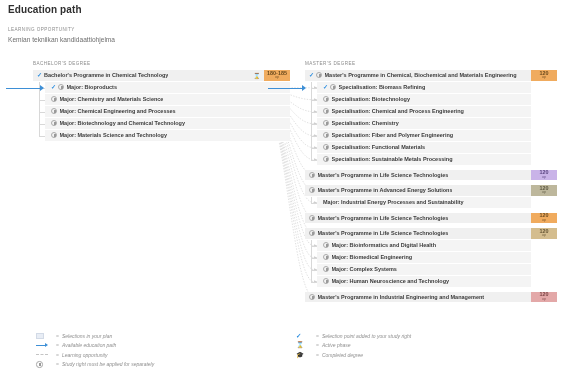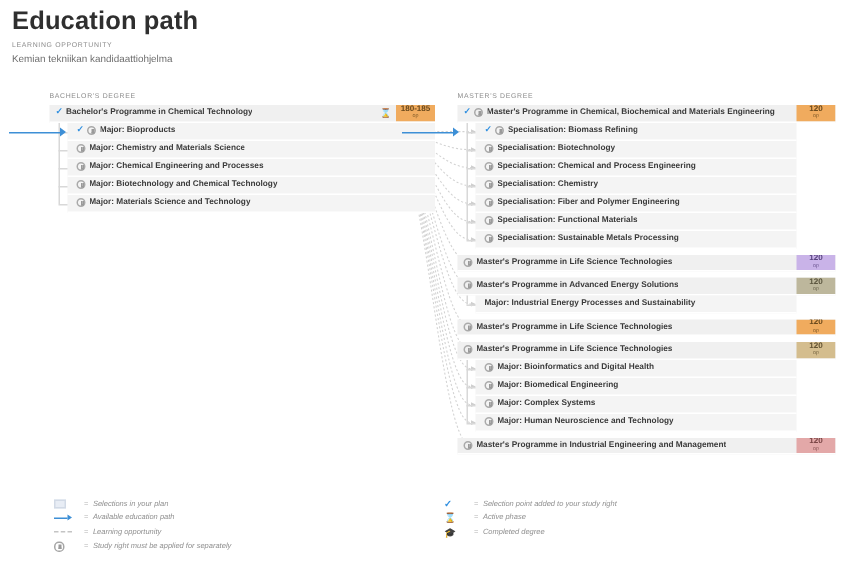--- a/index.html
+++ b/index.html
@@ -6,21 +6,21 @@
   body{
     width:567px;height:379px;
     background:#ffffff;
     font-family:"Liberation Sans", sans-serif;
     color:#3b3b3b;
     overflow:hidden;
     position:relative;
   }
   .page-title{
     position:absolute;left:8px;top:4px;
-    font-size:17px;font-weight:bold;color:#2f2f2f;
+    font-size:10px;font-weight:bold;color:#2f2f2f;
     letter-spacing:.1px;
   }
   .lo-label{
     position:absolute;left:8px;top:27px;
     font-size:4.6px;letter-spacing:.45px;color:#8c8c8c;
     text-transform:uppercase;font-weight:normal;
   }
   .lo-name{
     position:absolute;left:8px;top:36px;
     font-size:6.6px;color:#6f6f6f;

